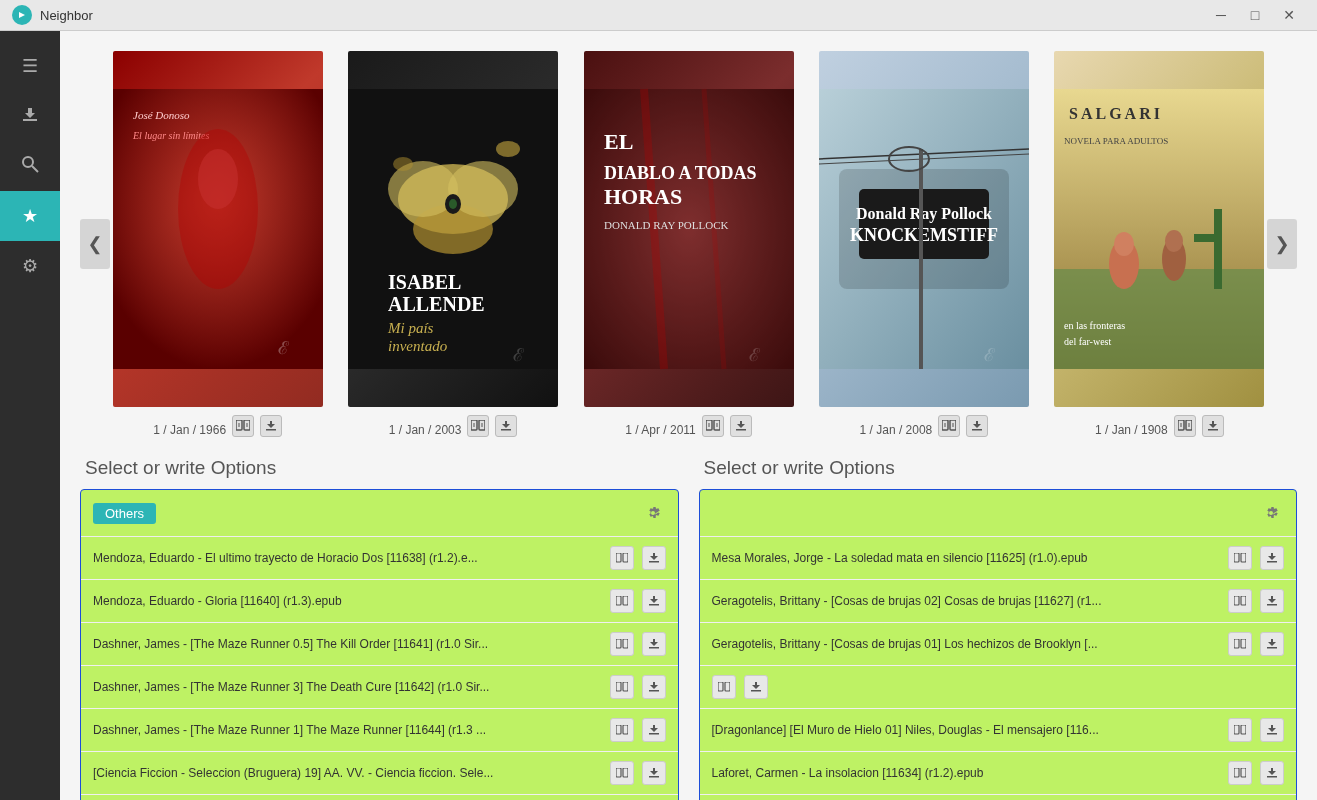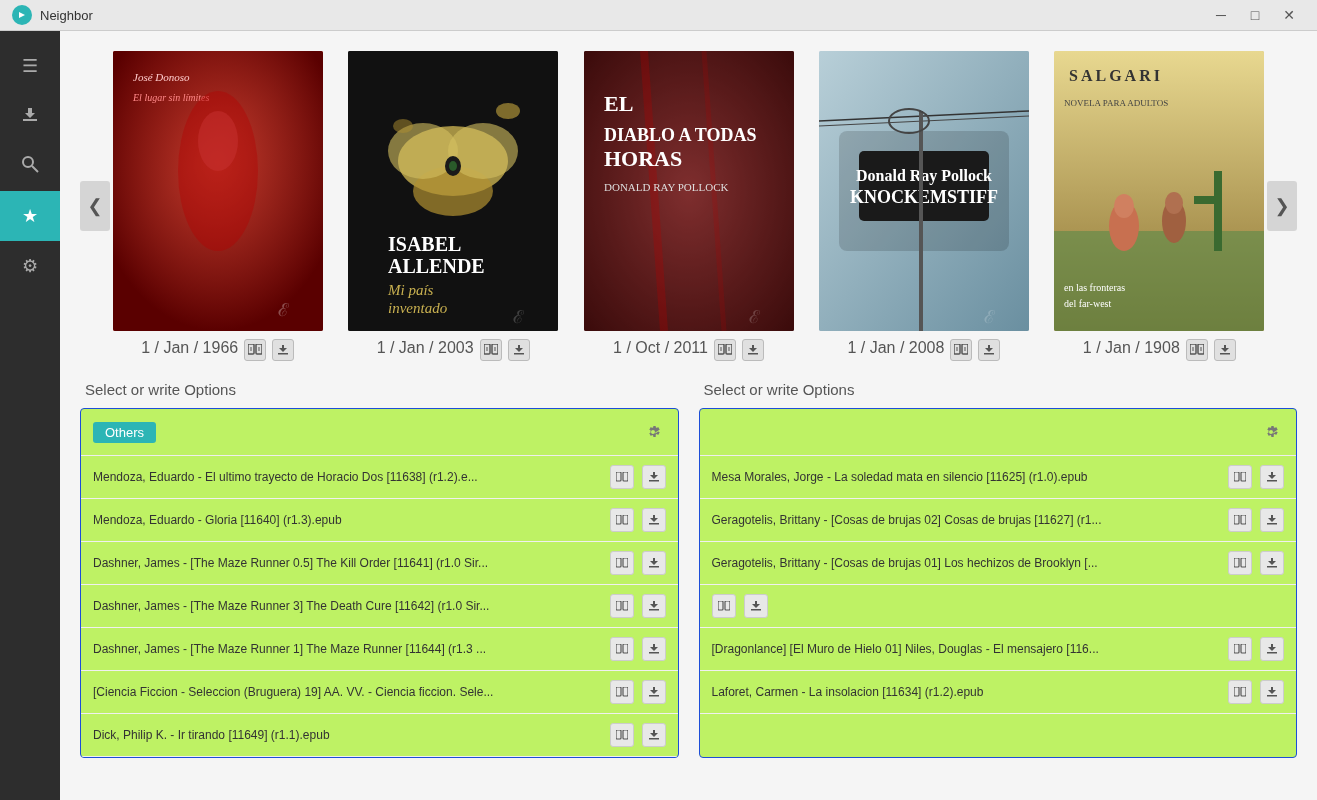--- a/index.html
+++ b/index.html
@@ -84,46 +84,46 @@
     .book-item {
       flex: 1;
       display: flex;
       flex-direction: column;
       align-items: center;
       min-width: 0;
     }
     .book-cover {
       width: 100%;
       max-width: 210px;
-      height: 280px;
+      height: 356px;
       object-fit: cover;
       border-radius: 2px;
       overflow: hidden;
       position: relative;
     }
     .book-meta {
-      display: flex; align-items: flex-start; gap: 6px;
-      margin-top: 8px; font-size: 16px; color: #555;
+      display: flex; align-items: flex-end; gap: 6px;
+      margin-top: 8px; font-size: 12px; color: #555;
     }
     .book-icon-btn {
       width: 22px; height: 22px;
       background: #e0e0e0; border: 1px solid #bbb;
       border-radius: 3px; cursor: pointer;
       display: flex; align-items: center; justify-content: center;
       font-size: 10px; color: #444;
     }
 
     
     .options-row {
       display: flex;
       gap: 20px;
       margin-bottom: 10px;
     }
     .options-label {
-      flex: 1; font-size: 15px; color: #555;
+      flex: 1; font-size: 19px; color: #555;
       padding: 0 5px;
     }
 
     
     .lists-row {
       display: flex;
       gap: 20px;
       flex: 1;
     }
     .list-panel {
@@ -339,21 +339,21 @@
               <line x1="60" y1="0" x2="80" y2="280" stroke="rgba(180,0,0,0.3)" stroke-width="8"></line>
               <line x1="120" y1="0" x2="140" y2="280" stroke="rgba(180,0,0,0.2)" stroke-width="5"></line>
               <text x="20" y="60" font-size="22" fill="white" font-family="serif" font-weight="bold">EL</text>
               <text x="20" y="90" font-size="18" fill="white" font-family="serif" font-weight="bold">DIABLO A TODAS</text>
               <text x="20" y="115" font-size="22" fill="white" font-family="serif" font-weight="bold">HORAS</text>
               <text x="20" y="140" font-size="11" fill="#ddd" font-family="serif">DONALD RAY POLLOCK</text>
               <text x="165" y="272" font-size="18" fill="rgba(255,255,255,0.2)" font-family="serif">ℰ</text>
             </svg>
           </div>
           <div class="book-meta">
-            <span>1 / Oct / 2011</span>
+            <span>1 / Apr / 2011</span>
             <button class="book-icon-btn">
               <svg width="14" height="12" viewBox="0 0 14 12">
                   <rect x="0" y="0" width="6" height="10" rx="1" fill="none" stroke="#555" stroke-width="1.5"></rect>
                   <rect x="8" y="0" width="6" height="10" rx="1" fill="none" stroke="#555" stroke-width="1.5"></rect>
                   <line x1="3" y1="3" x2="3" y2="7" stroke="#555" stroke-width="1"></line>
                   <line x1="11" y1="3" x2="11" y2="7" stroke="#555" stroke-width="1"></line>
                 </svg>
             </button>
             <button class="book-icon-btn">
               <svg width="12" height="12" viewBox="0 0 12 12">

